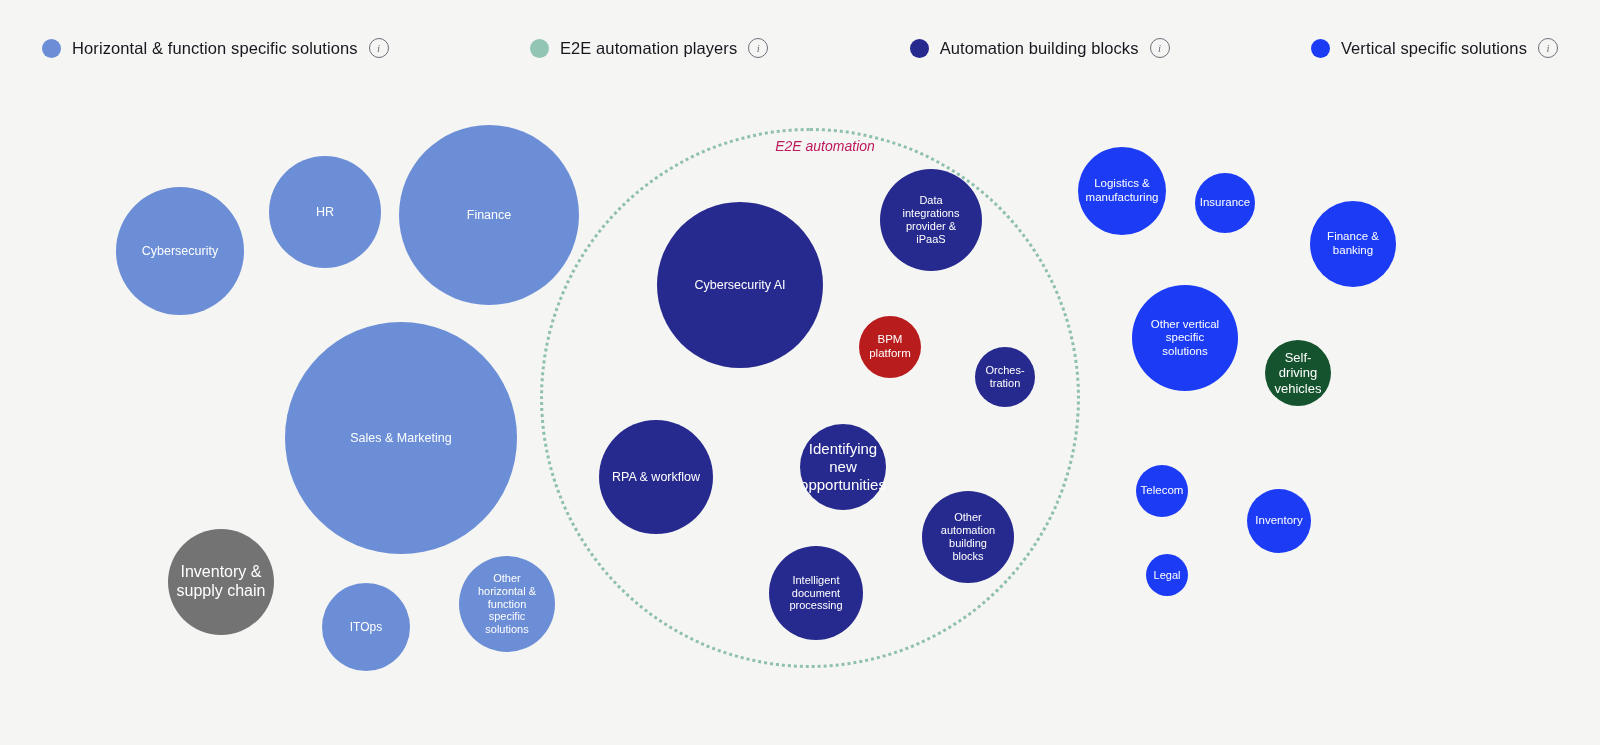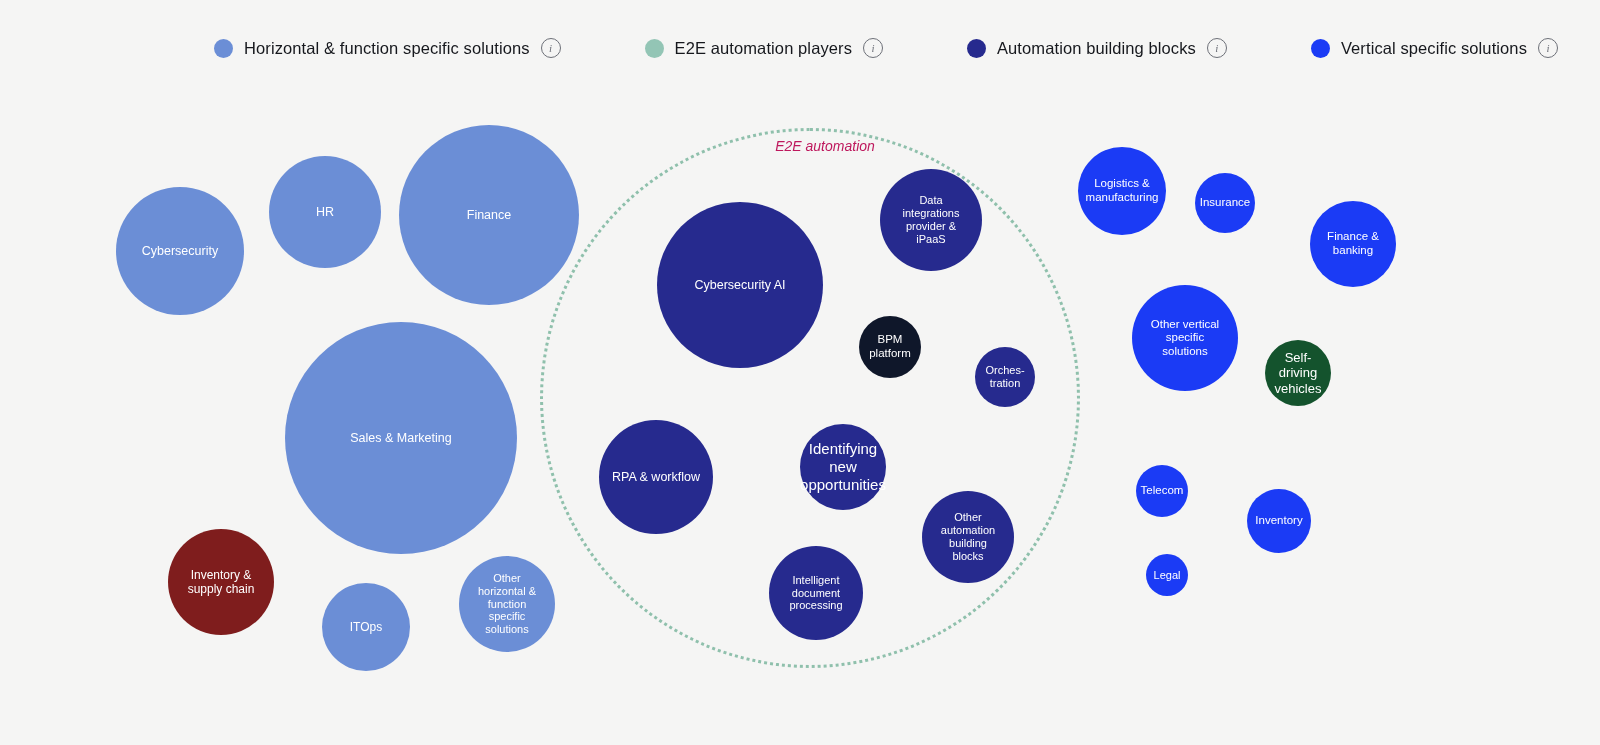--- a/index.html
+++ b/index.html
@@ -17,21 +17,21 @@
 
   
   #legend {
     position: absolute;
     top: 0;
     left: 0;
     width: 1600px;
     height: 96px;
     display: flex;
     align-items: center;
-    justify-content: flex-end;
+    justify-content: space-between;
     gap: 0px;
   }
   .legend-item {
     display: flex;
     align-items: center;
     gap: 11px;
     margin: 0 42px;
     cursor: pointer;
   }
   .legend-dot {
@@ -139,21 +139,21 @@
     </div>
     <div class="bubble" style="left: 269px; top: 156px; width: 112px; height: 112px; background: rgb(107, 142, 214); font-size: 12.5px;">
       <span>HR</span>
     </div>
     <div class="bubble" style="left: 399px; top: 125px; width: 180px; height: 180px; background: rgb(107, 142, 214); font-size: 12.5px;">
       <span>Finance</span>
     </div>
     <div class="bubble" style="left: 285px; top: 322px; width: 232px; height: 232px; background: rgb(107, 142, 214); font-size: 12.5px;">
       <span>Sales &amp; Marketing</span>
     </div>
-    <div class="bubble" style="left: 168px; top: 529px; width: 106px; height: 106px; background: #7f1d1d; font-size: 12px; text-align: center;">
+    <div class="bubble" style="left: 168px; top: 529px; width: 106px; height: 106px; background: #737373; font-size: 16px; text-align: center;">
       <span>Inventory &amp;
 supply chain</span>
     </div>
     <div class="bubble" style="left: 322px; top: 583px; width: 88px; height: 88px; background: rgb(107, 142, 214); font-size: 12px;">
       <span>ITOps</span>
     </div>
     <div class="bubble" style="left: 459px; top: 556px; width: 96px; height: 96px; background: rgb(107, 142, 214); font-size: 11px;">
       <span>Other
 horizontal &amp;
 function
@@ -162,21 +162,21 @@
     </div>
     <div class="bubble" style="left: 657px; top: 202px; width: 166px; height: 166px; background: rgb(38, 42, 142); font-size: 12.5px;">
       <span>Cybersecurity AI</span>
     </div>
     <div class="bubble" style="left: 880px; top: 169px; width: 102px; height: 102px; background: rgb(38, 42, 142); font-size: 11px;">
       <span>Data
 integrations
 provider &amp;
 iPaaS</span>
     </div>
-    <div class="bubble" style="left: 859px; top: 316px; width: 62px; height: 62px; background: #0f172a; font-size: 11.5px;">
+    <div class="bubble" style="left: 859px; top: 316px; width: 62px; height: 62px; background: #b91c1c; font-size: 11.5px;">
       <span>BPM
 platform</span>
     </div>
     <div class="bubble" style="left: 975px; top: 347px; width: 60px; height: 60px; background: rgb(38, 42, 142); font-size: 11px;">
       <span>Orches-
 tration</span>
     </div>
     <div class="bubble" style="left: 599px; top: 420px; width: 114px; height: 114px; background: rgb(38, 42, 142); font-size: 12.5px;">
       <span>RPA &amp; workflow</span>
     </div>

